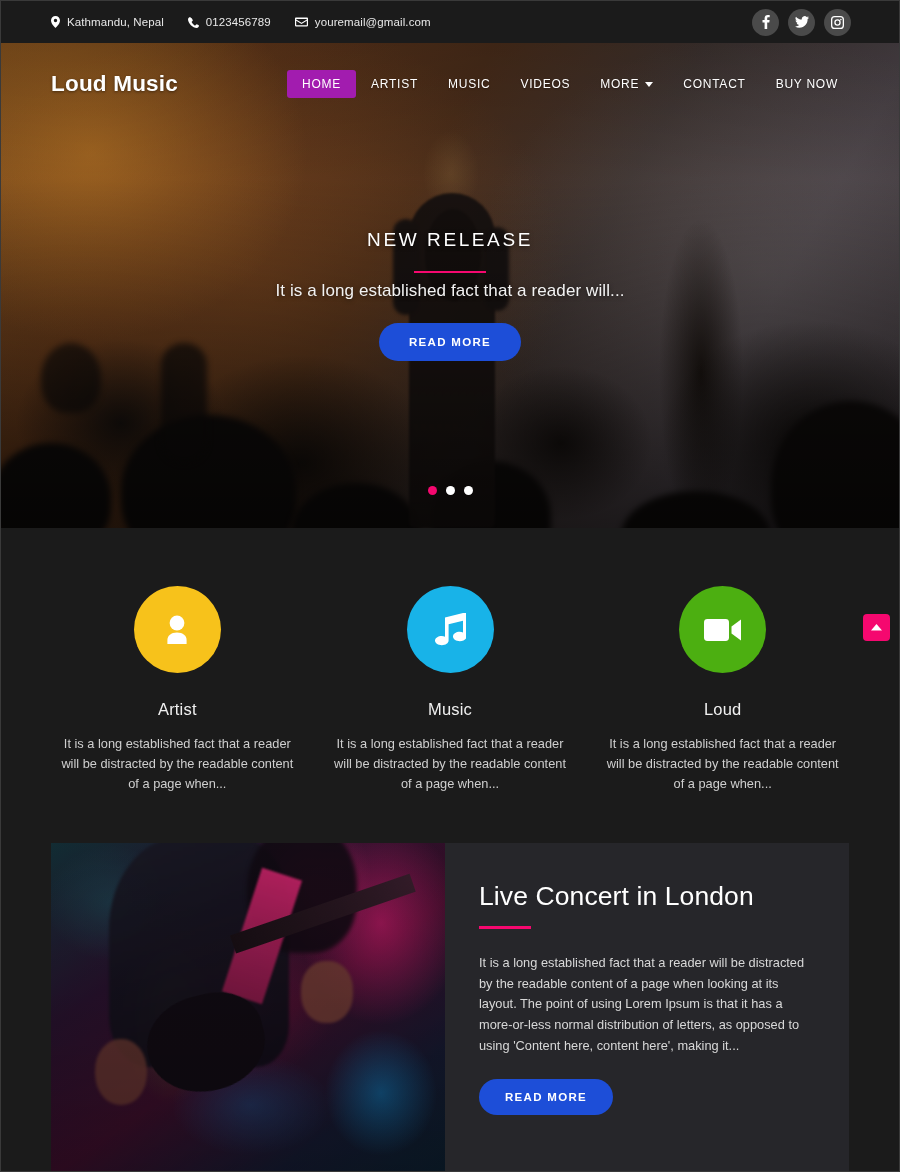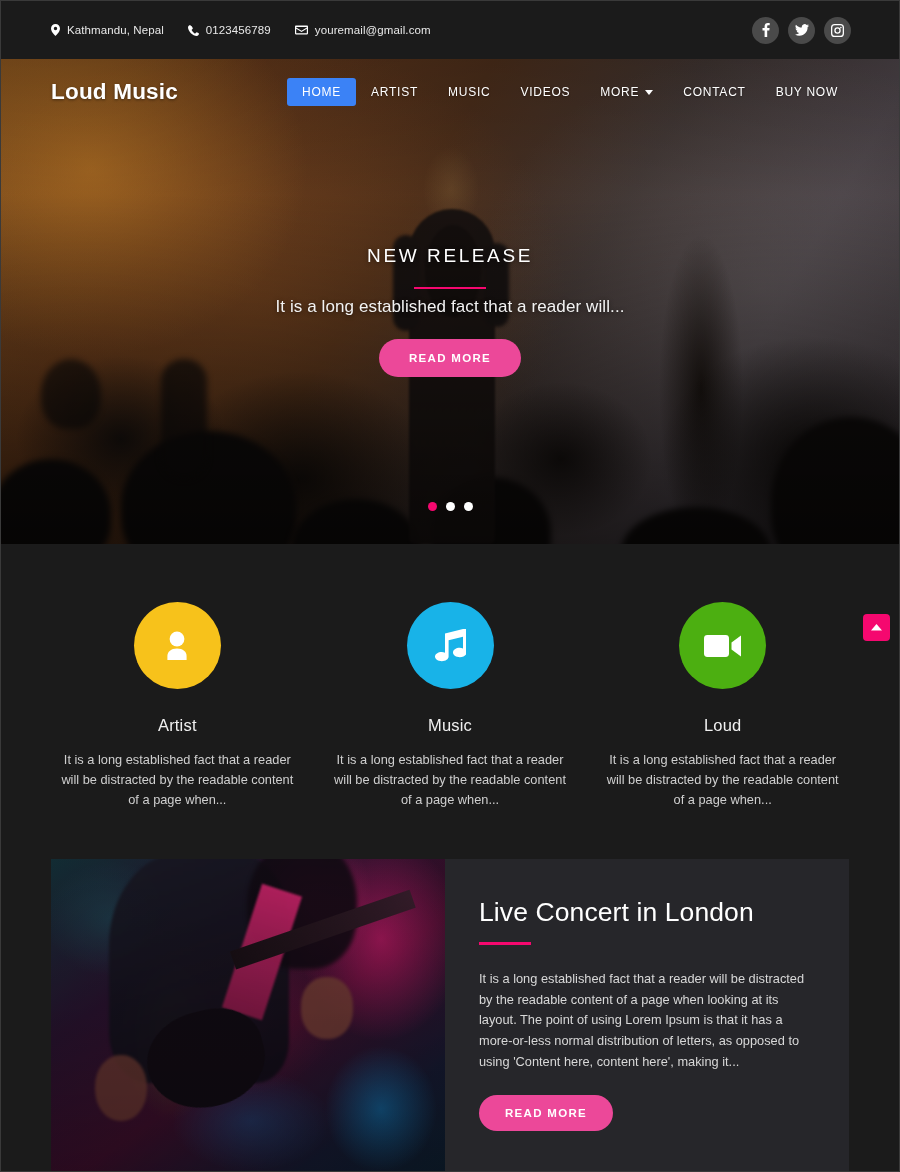--- a/index.html
+++ b/index.html
@@ -17,21 +17,21 @@
     width: 900px;
     height: 1172px;
     background: #1b1b1b;
     border: 1px solid #3a3a3a;
     overflow: hidden;
   }
 
   
   .topbar {
     position: relative;
-    height: 58px;
+    height: 42px;
     background: #1b1b1b;
     display: flex;
     align-items: center;
     padding: 0 48px 0 50px;
   }
   .topbar-left { display: flex; align-items: center; gap: 24px; }
   .tb-item {
     display: flex;
     align-items: center;
     gap: 7px;
@@ -117,21 +117,21 @@
   .head {
     position: absolute;
     background: #0f0c0b;
     border-radius: 50% 50% 42% 42%;
     filter: blur(3px);
   }
 
   
   .navbar {
     position: absolute;
-    top: 4px; left: 0; right: 0;
+    top: 12px; left: 0; right: 0;
     height: 58px;
     display: flex;
     align-items: center;
     padding: 0 46px 0 50px;
     z-index: 6;
   }
   .logo {
     color: #ffffff;
     font-size: 22.5px;
     font-weight: bold;
@@ -149,21 +149,21 @@
     font-size: 12px;
     letter-spacing: .75px;
     padding: 7px 15px;
     display: flex;
     align-items: center;
     gap: 6px;
     white-space: nowrap;
     text-shadow: 0 1px 2px rgba(0,0,0,.35);
   }
   .nav-item.active {
-    background: #3b82f6;
+    background: #a21caf;
     border-radius: 3px;
     text-shadow: none;
   }
   .caret {
     width: 0; height: 0;
     border-left: 4px solid transparent;
     border-right: 4px solid transparent;
     border-top: 5px solid #ffffff;
     display: inline-block;
   }
@@ -201,21 +201,21 @@
   .hero-sub {
     margin-top: 8px;
     color: #f2f2f2;
     font-size: 17px;
     font-weight: 300;
     letter-spacing: .1px;
     text-shadow: 0 1px 4px rgba(0,0,0,.5);
   }
   .btn-pink {
     display: inline-block;
-    background: #ec4899;
+    background: #1d4ed8;
     color: #ffffff;
     font-size: 11.5px;
     font-weight: bold;
     letter-spacing: 1.3px;
     border: none;
     border-radius: 22px;
     padding: 13px 30px;
     cursor: pointer;
     font-family: inherit;
   }

